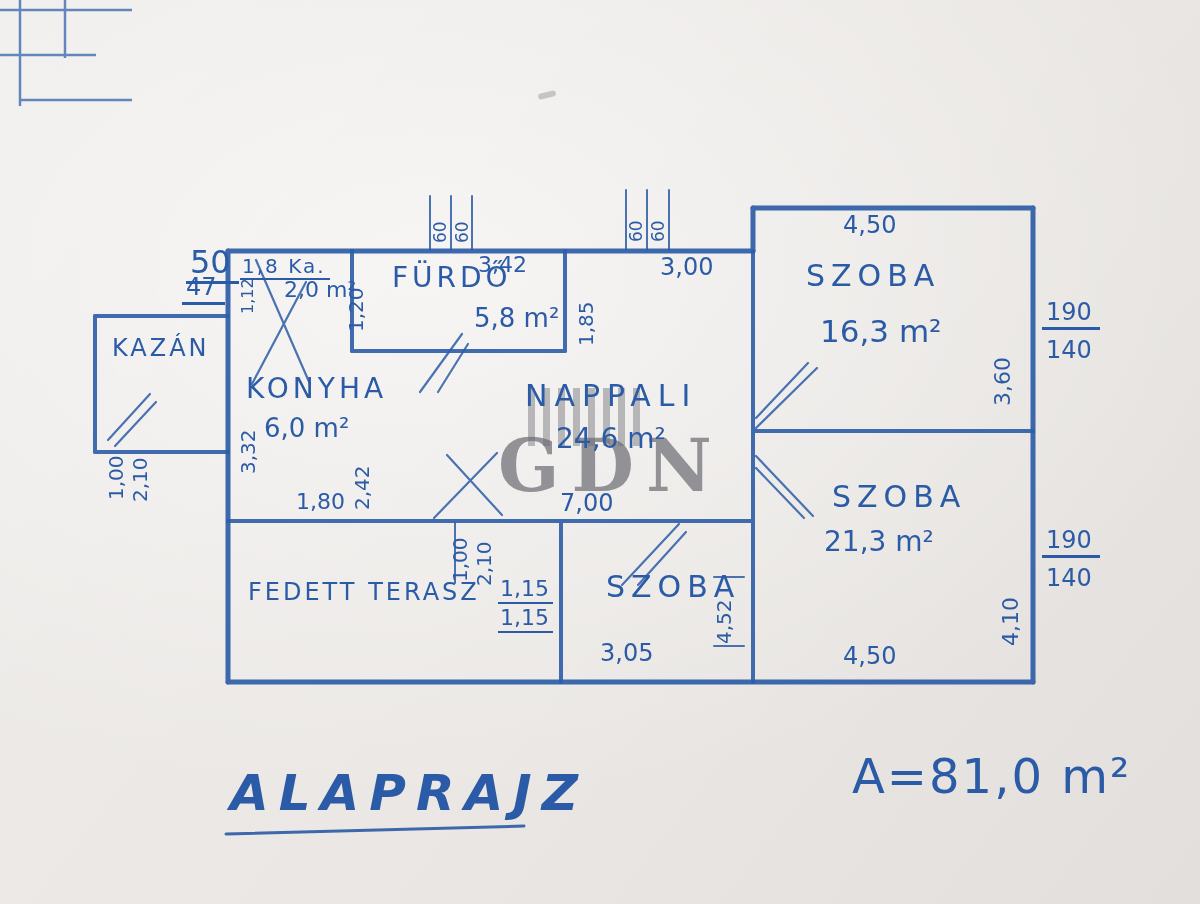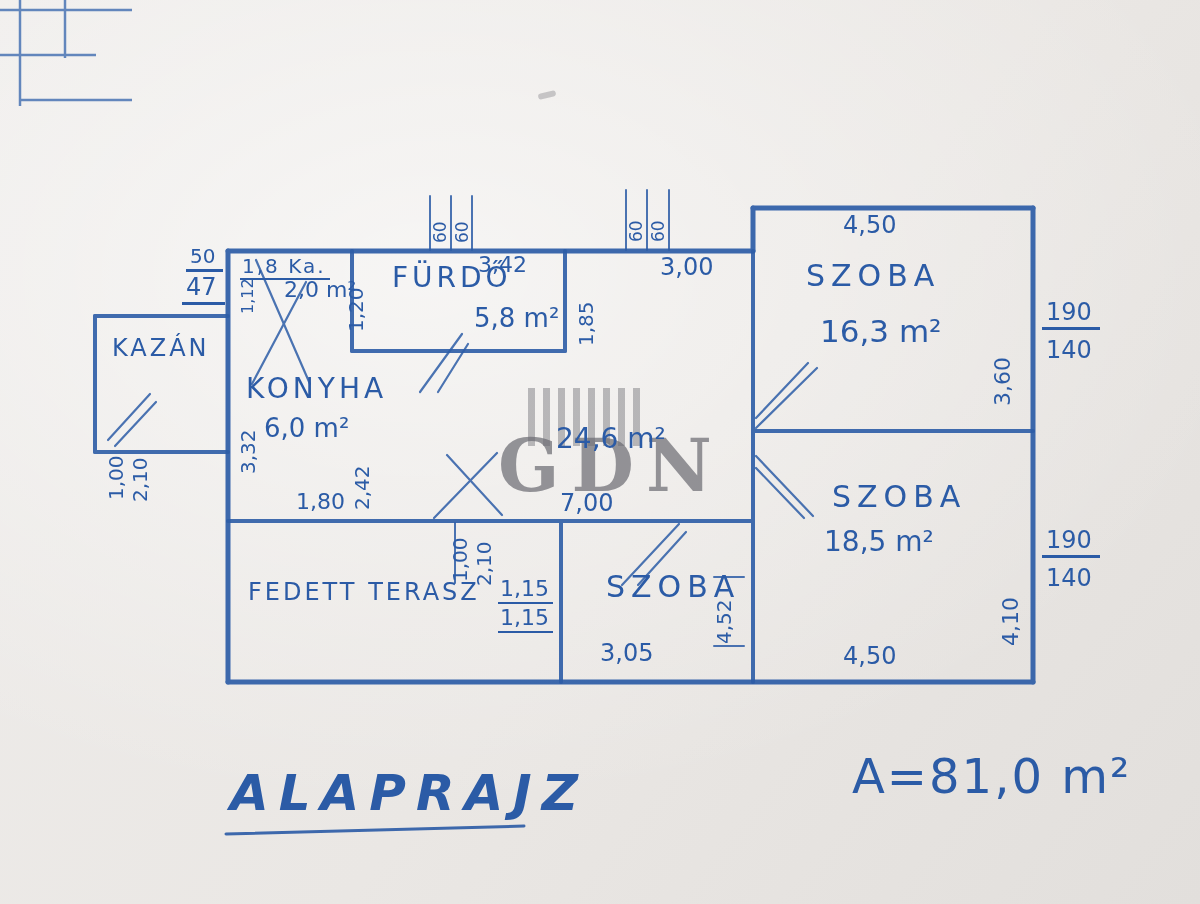--- a/index.html
+++ b/index.html
@@ -115,53 +115,54 @@
 
     <g stroke="#2b5ba6" stroke-width="3" stroke-linecap="round" opacity="0.9">
       <line x1="226" y1="834" x2="524" y2="826"></line>
     </g>
   </svg>
 
   <div id="watermark-logo"></div>
   <div id="watermark-text">GDN</div>
   <div id="paper-mark"></div>
 
-  <span class="lbl uline" style="left:186px;top:246px;font-size:20px;">50</span>
+  <span class="lbl uline" style="left:186px;top:246px;font-size:32px;">50</span>
   <span class="lbl uline" style="left:182px;top:275px;font-size:24px;">47</span>
   <span class="lbl uline2" style="left:240px;top:249px;font-size:20px;letter-spacing:2px;">1,8 Ka.</span>
   <span class="lbl" style="left:284px;top:279px;font-size:22px;">2,0 m²</span>
 
   <span class="lbl" style="left:392px;top:264px;font-size:28px;letter-spacing:4px;">FÜRDŐ</span>
   <span class="lbl" style="left:478px;top:254px;font-size:22px;">3,42</span>
   <span class="lbl" style="left:474px;top:305px;font-size:26px;">5,8 m²</span>
   <span class="lbl" style="left:660px;top:255px;font-size:24px;">3,00</span>
 
   <span class="lbl" style="left:806px;top:261px;font-size:30px;letter-spacing:6px;">SZOBA</span>
   <span class="lbl" style="left:804px;top:316px;font-size:31px;margin-left:16px;">16,3 m²</span>
   <span class="lbl" style="left:843px;top:213px;font-size:24px;">4,50</span>
   <span class="lbl uline" style="left:1042px;top:300px;font-size:24px;">190</span>
   <span class="lbl" style="left:1046px;top:338px;font-size:24px;">140</span>
 
+  <span class="lbl" style="left:525px;top:381px;font-size:30px;letter-spacing:7px;">NAPPALI</span>
   <span class="lbl" style="left:556px;top:425px;font-size:28px;">24,6 m²</span>
 
   <span class="lbl" style="left:246px;top:375px;font-size:28px;letter-spacing:4px;">KONYHA</span>
   <span class="lbl" style="left:264px;top:415px;font-size:26px;">6,0 m²</span>
   <span class="lbl" style="left:112px;top:336px;font-size:24px;letter-spacing:3px;">KAZÁN</span>
 
   <span class="lbl" style="left:296px;top:491px;font-size:22px;">1,80</span>
   <span class="lbl" style="left:560px;top:491px;font-size:24px;">7,00</span>
 
   <span class="lbl uline2" style="left:498px;top:571px;font-size:22px;">1,15</span>
   <span class="lbl uline2" style="left:498px;top:600px;font-size:22px;">1,15</span>
 
   <span class="lbl" style="left:606px;top:572px;font-size:30px;letter-spacing:6px;">SZOBA</span>
   <span class="lbl" style="left:600px;top:641px;font-size:24px;">3,05</span>
 
   <span class="lbl" style="left:832px;top:482px;font-size:30px;letter-spacing:6px;">SZOBA</span>
-  <span class="lbl" style="left:824px;top:528px;font-size:28px;">18,5 m²</span>
+  <span class="lbl" style="left:824px;top:528px;font-size:28px;">21,3 m²</span>
   <span class="lbl uline" style="left:1042px;top:528px;font-size:24px;">190</span>
   <span class="lbl" style="left:1046px;top:566px;font-size:24px;">140</span>
   <span class="lbl" style="left:843px;top:644px;font-size:24px;">4,50</span>
 
   <span class="lbl" style="left:248px;top:580px;font-size:24px;letter-spacing:3px;">FEDETT TERASZ</span>
 
   <span class="lbl v" style="left:240px;top:314px;font-size:16px;">1,12</span>
   <span class="lbl v" style="left:346px;top:332px;font-size:20px;">1,20</span>
   <span class="lbl v" style="left:576px;top:346px;font-size:20px;">1,85</span>
   <span class="lbl v" style="left:432px;top:243px;font-size:17px;">60</span>

